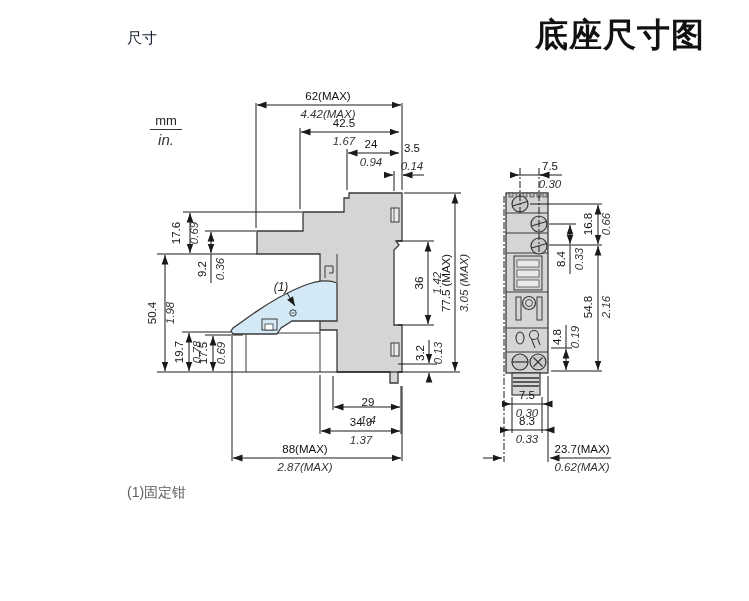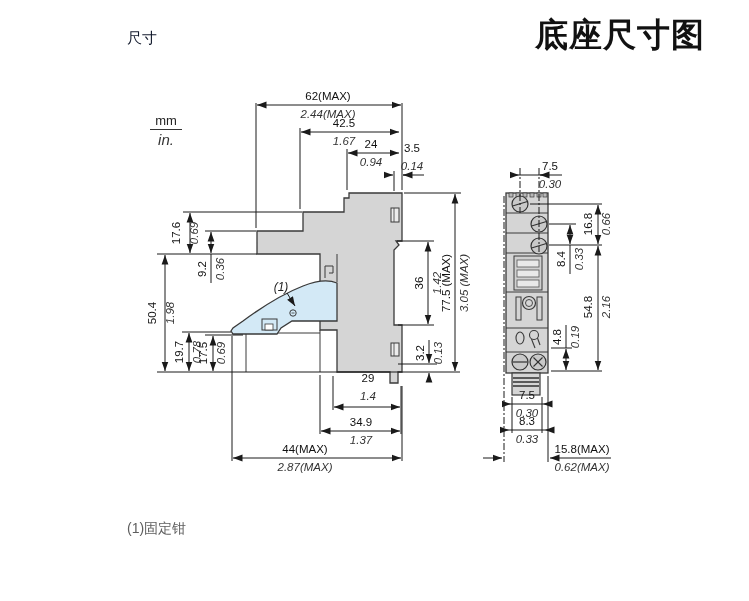--- a/index.html
+++ b/index.html
@@ -2,21 +2,21 @@
 <html><head>
 <meta charset="utf-8">
 <style>
   html,body{margin:0;padding:0;background:#fff;}
   #stage{position:relative;width:749px;height:601px;background:#ffffff;overflow:hidden;
          font-family:"Liberation Sans",sans-serif;}
   #stage svg{position:absolute;left:0;top:0;}
   .page-title{position:absolute;top:13px;right:44px;font-size:33px;font-weight:bold;
               color:#111;letter-spacing:1px;white-space:nowrap;}
   .section-label{position:absolute;left:127px;top:29px;font-size:15px;color:#0f172a;}
-  .footnote{position:absolute;left:127px;top:520px;font-size:14px;color:#5e5e5e;}
+  .footnote{position:absolute;left:127px;top:484px;font-size:14px;color:#5e5e5e;}
   .units{position:absolute;left:150px;top:96px;width:32px;text-align:center;font-size:13px;color:#222;margin-top:17px;}
   .units .u-mm{display:block;border-bottom:1px solid #333;padding:0 5px 1px;}
   .units .u-in{display:block;font-style:italic;font-size:15px;color:#333;padding-top:1px;}
   .dim{position:absolute;display:flex;flex-direction:column;align-items:center;
        font-size:11.5px;line-height:1;color:#111;transform:translate(-50%,-50%);
        white-space:nowrap;pointer-events:none;}
   .dim .mmv{padding:0 2px 3px;}
   .dim .inv{font-style:italic;color:#333;padding:3px 2px 0;}
   .dim.rot{transform:translate(-50%,-50%) rotate(-90deg);}
   .callout{position:absolute;font-size:12px;font-style:italic;color:#222;transform:translate(-50%,-50%);}
@@ -216,21 +216,21 @@
   <div class="section-label">尺寸</div>
   <div class="units">
     <span class="u-mm">mm</span>
     <span class="u-in">in.</span>
   </div>
   <div class="footnote">(1)固定钳</div>
   <div class="callout" style="left:281px;top:287px;">(1)</div>
 
   <div class="dim" style="left:328px;top:105px;">
     <span class="mmv">62(MAX)</span>
-    <span class="inv">2.44(MAX)</span>
+    <span class="inv">4.42(MAX)</span>
     </div>
   <div class="dim" style="left:344px;top:132px;">
     <span class="mmv">42.5</span>
     <span class="inv">1.67</span>
     </div>
   <div class="dim" style="left:371px;top:153px;">
     <span class="mmv">24</span>
     <span class="inv">0.94</span>
     </div>
   <div class="dim" style="left:412px;top:157px;text-align:right;">
@@ -262,30 +262,30 @@
     <span class="inv">1.42</span>
     </div>
   <div class="dim rot" style="left:455px;top:283px;">
     <span class="mmv">77.5 (MAX)</span>
     <span class="inv">3.05 (MAX)</span>
     </div>
   <div class="dim rot" style="left:429px;top:353px;">
     <span class="mmv">3.2</span>
     <span class="inv">0.13</span>
     </div>
-  <div class="dim" style="left:368px;top:387px;">
+  <div class="dim" style="left:368px;top:411px;">
     <span class="mmv">29</span>
     <span class="inv">1.4</span>
     </div>
   <div class="dim" style="left:361px;top:431px;">
     <span class="mmv">34.9</span>
     <span class="inv">1.37</span>
     </div>
   <div class="dim" style="left:305px;top:458px;">
-    <span class="mmv">44(MAX)</span>
+    <span class="mmv">88(MAX)</span>
     <span class="inv">2.87(MAX)</span>
     </div>
 
   <div class="dim" style="left:550px;top:175px;">
     <span class="mmv">7.5</span>
     <span class="inv">0.30</span>
     </div>
   <div class="dim rot" style="left:597px;top:224px;">
     <span class="mmv">16.8</span>
     <span class="inv">0.66</span>
@@ -304,17 +304,17 @@
     </div>
   <div class="dim" style="left:527px;top:404px;">
     <span class="mmv">7.5</span>
     <span class="inv">0.30</span>
     </div>
   <div class="dim" style="left:527px;top:430px;text-align:right;">
     <span class="mmv">8.3</span>
     <span class="inv">0.33</span>
     </div>
   <div class="dim" style="left:582px;top:458px;">
-    <span class="mmv">15.8(MAX)</span>
+    <span class="mmv">23.7(MAX)</span>
     <span class="inv">0.62(MAX)</span>
     </div>
 
 </div>
 
 </body></html>

